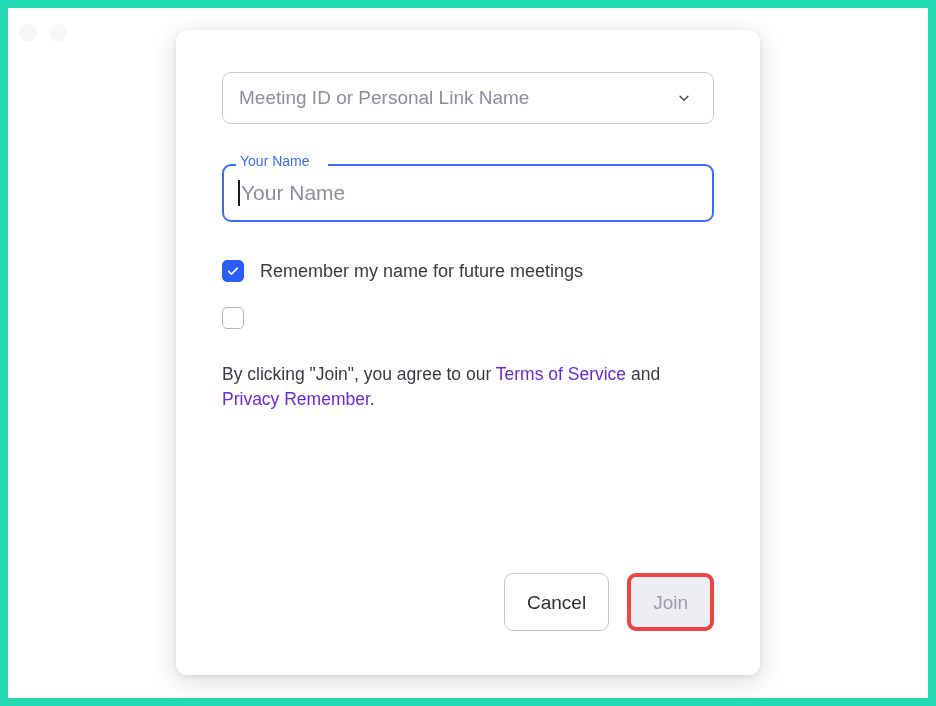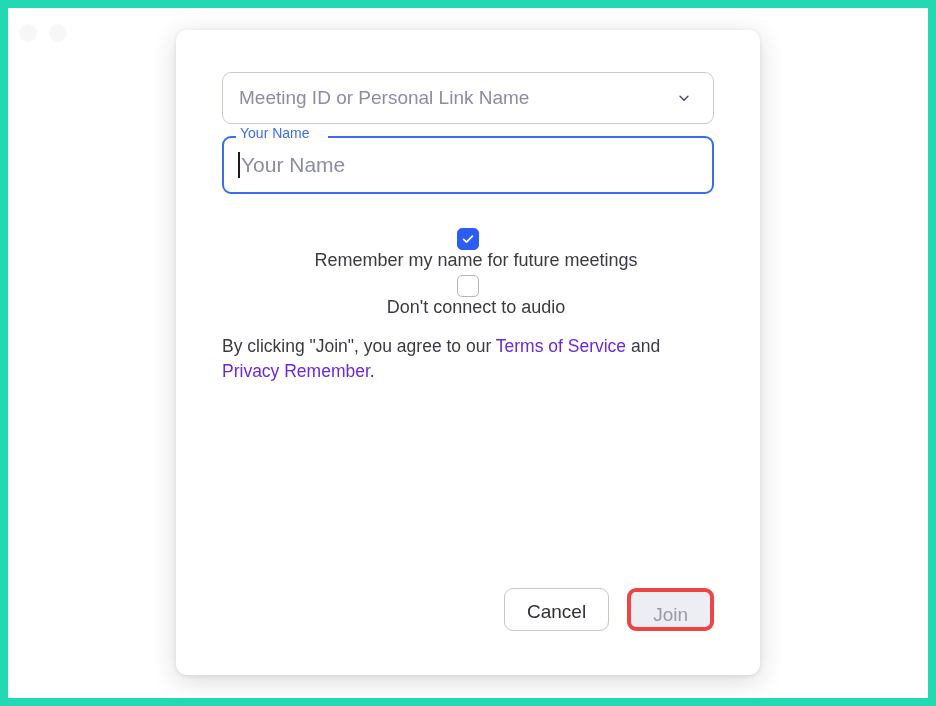--- a/index.html
+++ b/index.html
@@ -104,21 +104,21 @@
     width: 14px;
     height: 14px;
     margin-right: 6px;
     display: block;
     color: #4a4a5c;
   }
 
   
   .field {
     position: relative;
-    margin-top: 12px;
+    margin-top: 40px;
     height: 58px;
   }
   .field-outline {
     position: absolute;
     inset: 0;
     border: 2px solid #3a6df0;
     border-radius: 9px;
     box-sizing: border-box;
     pointer-events: none;
   }
@@ -164,21 +164,20 @@
   
   .options {
     margin-top: 34px;
   }
   .option-row {
     display: flex;
     align-items: center;
     height: 30px;
     margin-bottom: 17px;
     cursor: pointer;
-    flex-direction: column;
   }
   .checkbox {
     width: 22px;
     height: 22px;
     border-radius: 5px;
     box-sizing: border-box;
     border: 1.5px solid #b4b4c2;
     background: #ffffff;
     flex: 0 0 auto;
     display: flex;
@@ -224,21 +223,21 @@
     bottom: 44px;
     display: flex;
     align-items: center;
     gap: 18px;
   }
   .btn {
     font-family: "Liberation Sans", sans-serif;
     font-size: 19px;
     border-radius: 9px;
     padding: 0 22px;
-    height: 43px;
+    height: 58px;
     line-height: 45px;
     box-sizing: border-box;
     cursor: pointer;
     white-space: nowrap;
   }
   .btn-secondary {
     background: #ffffff;
     border: 1px solid #c5c5d1;
     color: #2f2f3a;
   }
@@ -291,21 +290,20 @@
               <path d="M3 8.5 L6.3 11.6 L13 4.8" stroke="currentColor" stroke-width="1.9" stroke-linecap="round" stroke-linejoin="round"></path>
             </svg>
           </span>
           <span class="option-label">Remember my name for future meetings</span>
         </div>
 
         <div class="option-row">
           <span class="checkbox">
             
           </span>
-          <span class="option-label">Don't connect to audio</span>
         </div>
 
 
       </div>
 
       <p class="legal"><span>By clicking "Join", you agree to our </span><a href="#">Terms of Service</a><span> and </span><a href="#">Privacy Remember</a><span>.</span></p>
 
       <div class="footer">
         <button class="btn btn-secondary">Cancel</button>
         <button class="btn btn-primary-disabled" disabled="">Join</button>

